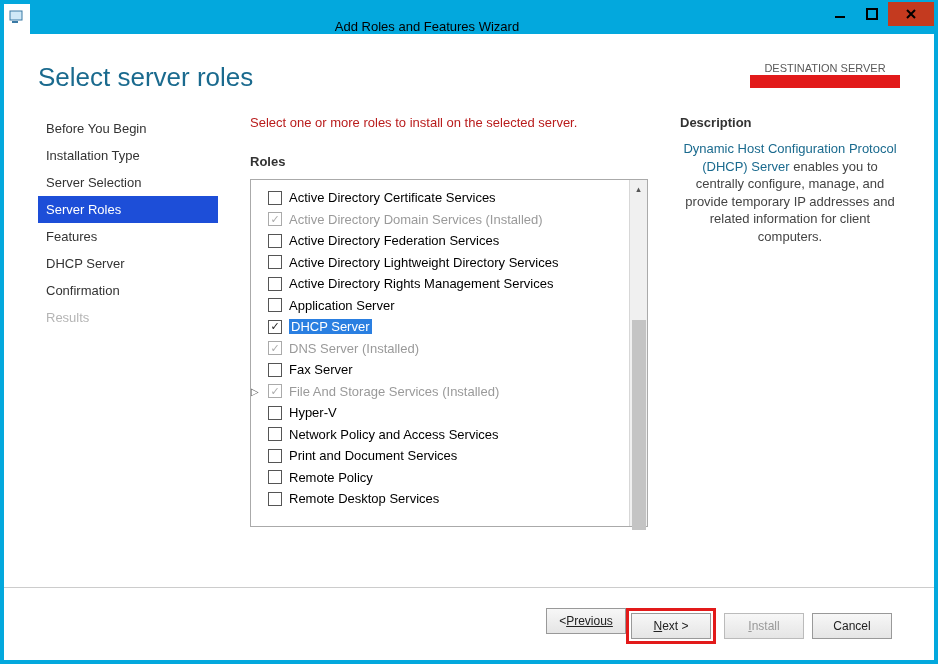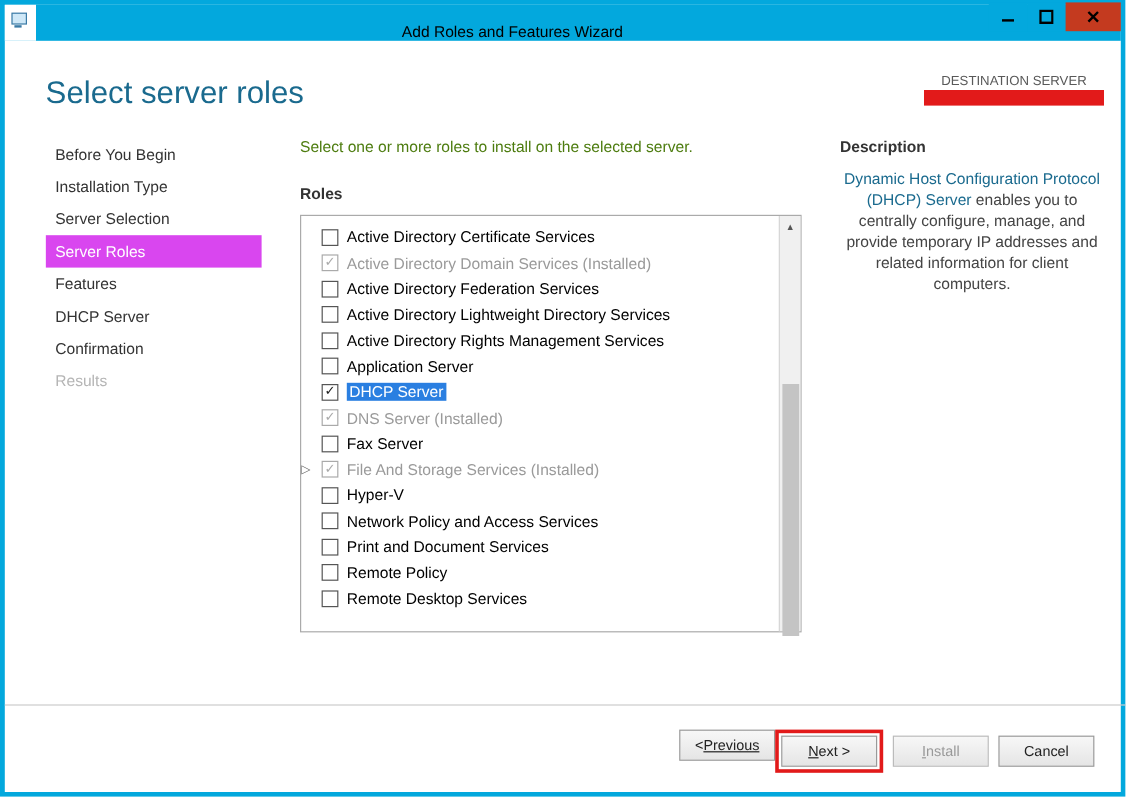--- a/index.html
+++ b/index.html
@@ -6,32 +6,32 @@
   body { background: #fff; width: 938px; height: 664px; overflow: hidden; }
   .outer-border { width: 938px; height: 664px; border: 4px solid #03a8dd; background: #fff; display: flex; flex-direction: column; }
   .titlebar { height: 30px; background: #03a8dd; display: flex; align-items: flex-end; position: relative; }
   .titlebar .icon-slot { width: 26px; height: 100%; background: #fff; display: flex; align-items: center; justify-content: center; }
   .titlebar .app-icon svg { width: 16px; height: 16px; }
   .titlebar .title-text { flex: 1; text-align: center; color: #000; font-size: 13px; }
   .window-buttons { display: flex; height: 100%; }
   .window-buttons .wbtn { width: 32px; height: 24px; margin-top:-2px; display: flex; align-items: center; justify-content: center; background:#03a8dd; }
   .window-buttons .wbtn.close { background: #c43a1f; width:46px;}
   .window-buttons .wbtn svg { width: 12px; height: 12px; }
-  .content { flex: 1; padding: 28px 14px 6px 34px; display: flex; flex-direction: column; position: relative; }
+  .content { flex: 1; padding: 28px 34px 6px 34px; display: flex; flex-direction: column; position: relative; }
   .header-row { display: flex; align-items: flex-start; justify-content: space-between; margin-bottom: 22px; }
   .page-title { font-size: 26px; font-weight: 300; color: #1a6a8e; }
   .dest-server { text-align: center; font-size: 11px; color: #595959; }
   .dest-server .redact { width: 150px; height: 13px; background: #e21a1a; margin-top:1px; }
   .main-row { flex: 1; display: flex; gap: 32px; overflow:hidden;}
   .nav-col { width: 180px; flex-shrink: 0; font-size: 13px; }
   .nav-item { padding: 6px 10px 6px 8px; color: #333; cursor: default; }
-  .nav-item.active { background: #d946ef; color: #fff; }
+  .nav-item.active { background: #1d4ed8; color: #fff; }
   .nav-item.disabled { color: #b5b5b5; }
   .center-col { flex: 1; min-width: 0; display:flex; flex-direction:column; }
-  .instr { font-size: 13px; color: #4d7c0f; margin-bottom: 24px; }
+  .instr { font-size: 13px; color: #b91c1c; margin-bottom: 24px; }
   .section-label { font-size: 13px; font-weight: 600; color: #333; margin-bottom: 10px; }
   .roles-box { border: 1px solid #aaa; height: 348px; display: flex; background:#fff;}
   .roles-list { flex: 1; overflow: hidden; padding: 8px 4px 8px 14px; display:flex; flex-direction:column; gap:2.5px;}
   .role-item { display: flex; align-items: center; gap: 7px; font-size: 13px; padding: 2px 3px; position:relative;}
   .role-item .expander { position:absolute; left:-14px; font-size:10px; color:#666;}
   .role-item.disabled-role { color: #9a9a9a; }
   .role-item.selected .role-label { background: #2a7fe1; color: #fff; padding: 0 2px;}
   .chk { width: 14px; height: 14px; border: 1px solid #555; background: #fff; flex-shrink: 0; display:flex; align-items:center; justify-content:center; font-size:11px; line-height:1;}
   .chk.checked::after { content: "✓"; color:#222; font-size:11px; }
   .chk.checked-disabled { border-color:#aaa; }

